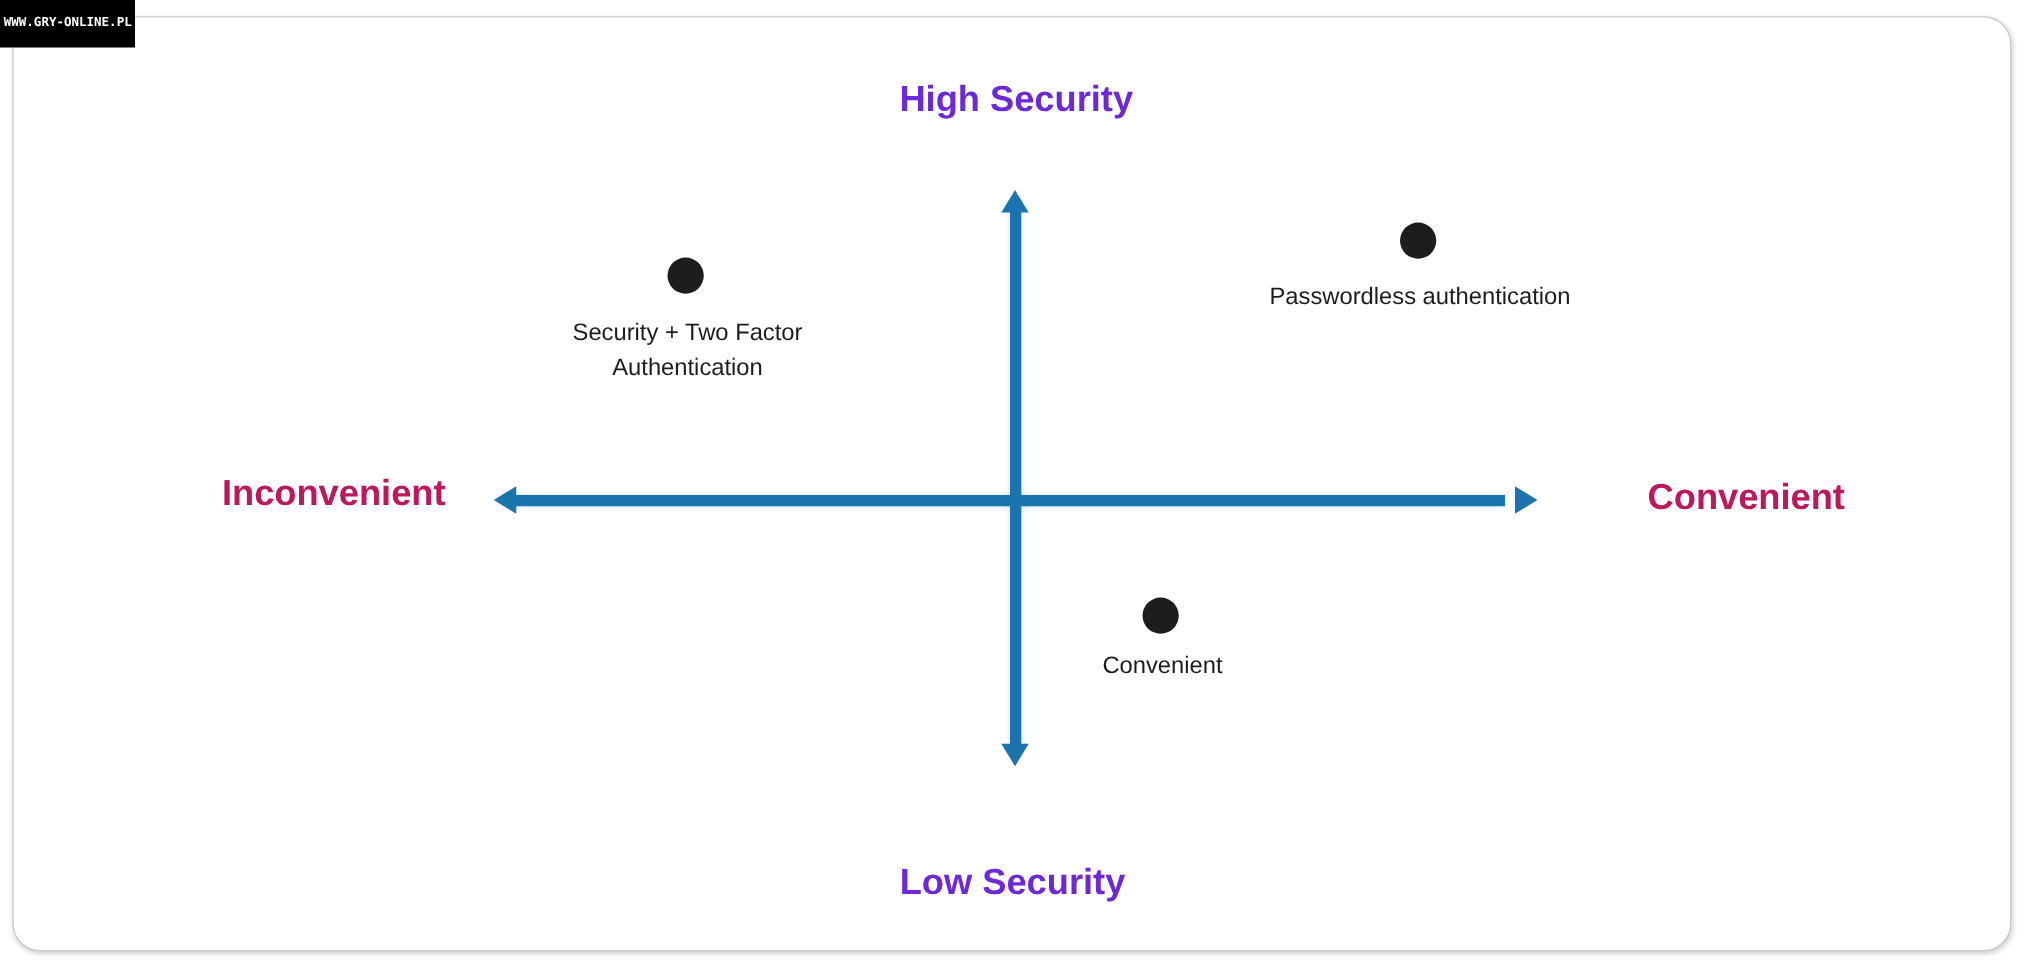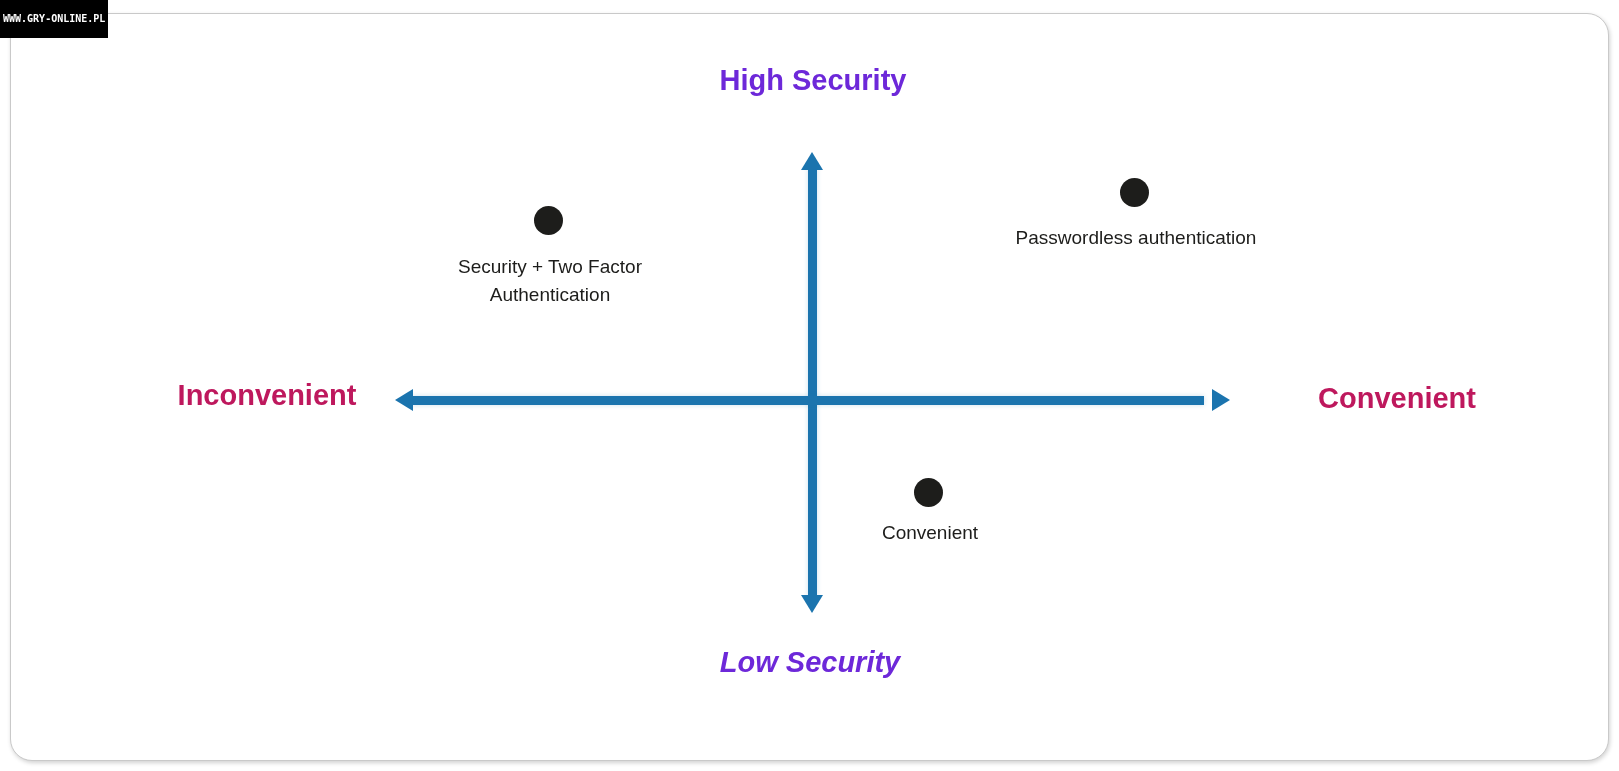--- a/index.html
+++ b/index.html
@@ -92,21 +92,21 @@
   .axis-title {
     position: absolute;
     font-weight: bold;
     font-size: 29px;
     white-space: nowrap;
     transform: translateX(-50%);
   }
   .axis-title.blue { color: #6d28d9; }
   .axis-title.ink  { color: #be185d; }
   .title-top    { left: 813px; top: 64px; }
-  .title-bottom { left: 810px; top: 646px; font-style: italic; }
+  .title-bottom { left: 810px; top: 690px; }
   .title-left   { left: 267px; top: 379px; }
   .title-right  { left: 1357px; top: 382px; margin-left: 40px; }
   
   .dot {
     position: absolute;
     width: 29px;
     height: 29px;
     border-radius: 50%;
     background: #1d1d1b;
   }

